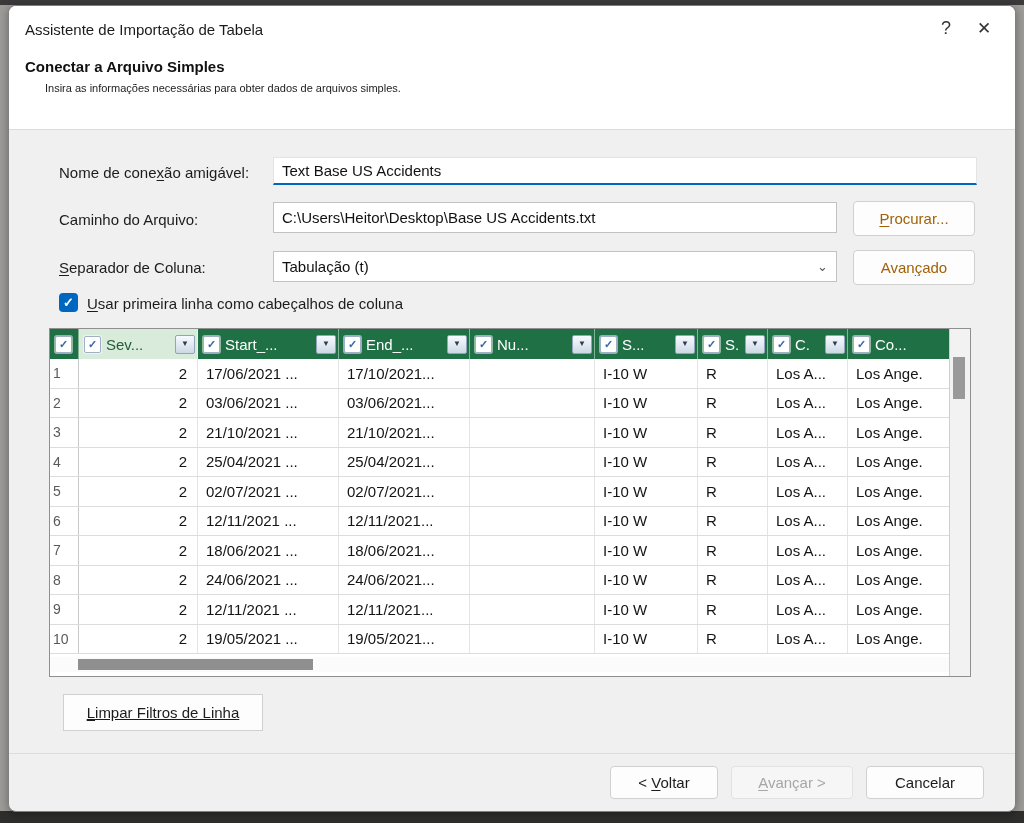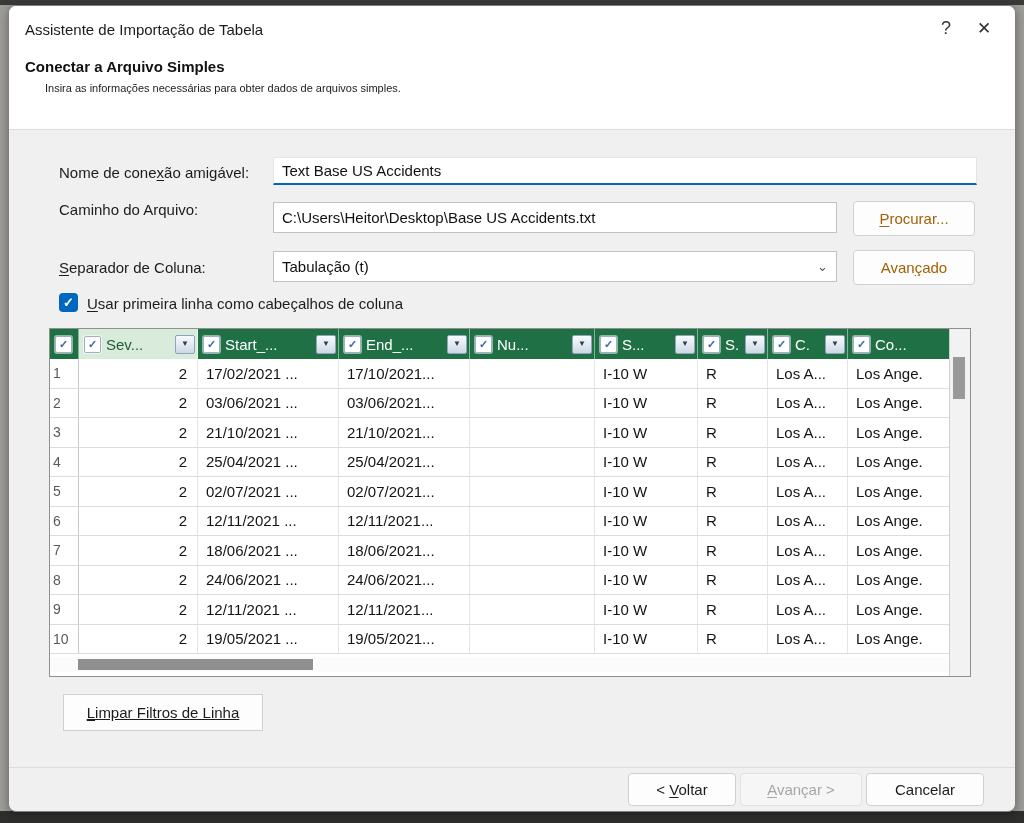--- a/index.html
+++ b/index.html
@@ -63,22 +63,22 @@
   .cw8{width:102px;flex:none;border-right:none;}
   .vscroll{position:absolute;right:0;top:0;bottom:0;width:20px;background:#f2f2f2;border-left:1px solid #cfcfcf;}
   .vthumb{position:absolute;left:3px;top:28px;width:12px;height:42px;background:#999;}
   .hscroll{position:absolute;left:0;top:328px;width:900px;height:15px;background:#fbfbfb;}
   .hthumb{position:absolute;left:28px;top:2px;width:235px;height:11px;background:#8f8f8f;}
 
   .btn-clear{position:absolute;left:54px;top:688px;width:198px;height:35px;background:#fdfdfd;
     border:1px solid #d0d0d0;border-radius:0;font-size:15px;color:#1c1c1c;
     display:flex;align-items:center;justify-content:center;cursor:default;text-decoration:underline;}
 
-  .footer{position:absolute;left:0;bottom:0;width:100%;height:44px;border-top:1px solid #dcdcdc;
-    display:flex;align-items:center;justify-content:flex-end;gap:4px;padding-right:31px;box-sizing:border-box;}
+  .footer{position:absolute;left:0;bottom:0;width:100%;height:58px;border-top:1px solid #dcdcdc;
+    display:flex;align-items:center;justify-content:flex-end;gap:13px;padding-right:31px;box-sizing:border-box;}
   .fbtn{height:33px;background:#fdfdfd;border:1px solid #d0d0d0;border-radius:4px;font-size:15px;
     color:#1c1c1c;display:flex;align-items:center;justify-content:center;cursor:default;box-sizing:border-box;}
   .fbtn.back{width:108px;}
   .fbtn.next{width:122px;background:#f6f6f6;border-color:#e2e2e2;color:#a6a6a6;}
   .fbtn.finish{width:118px;border:1.5px solid #3c78bd;}
   .fbtn.cancel{width:118px;}
 </style>
 </head>
 <body>
 
@@ -90,21 +90,21 @@
     <div class="win-title">Assistente de Importação de Tabela</div>
     <div class="win-help">?</div>
     <div class="win-close">✕</div>
     <div class="head-title">Conectar a Arquivo Simples</div>
     <div class="head-sub">Insira as informações necessárias para obter dados de arquivos simples.</div>
   </div>
 
   <div class="flabel" style="top:158px;"><span>Nome de cone</span><span class="mn">x</span><span>ão amigável:</span></div>
   <input class="txt-input input-friendly" value="Text Base US Accidents" style="">
 
-  <div class="flabel" style="top:195px;text-align:center;">Caminho do Arquivo:</div>
+  <div class="flabel" style="top:205px;text-align:center;">Caminho do Arquivo:</div>
   <input class="txt-input input-path" value="C:\Users\Heitor\Desktop\Base US Accidents.txt" style="">
   <div class="side-btn btn-browse">
       <span><span></span><span class="mn">P</span><span>rocurar...</span></span>
     </div>
 
   <div class="flabel" style="top:253px;"><span></span><span class="mn">S</span><span>eparador de Coluna:</span></div>
   <div class="selectbox">
     <span>Tabulação (t)</span>
     <span class="chev">⌄</span>
   </div>
@@ -157,21 +157,21 @@
         </div>
         <div class="hcell cw8">
           <span class="hcb">✓</span>
           <span class="hlabel">Co...</span>
         </div>
       </div>
     <div class="grid-body">
         <div class="trow">
           <div class="tcell rownum cw0">1</div>
           <div class="tcell cw1 num">2</div>
-          <div class="tcell cw2">17/02/2021 ...</div>
+          <div class="tcell cw2">17/06/2021 ...</div>
           <div class="tcell cw3">17/10/2021...</div>
           <div class="tcell cw4"></div>
           <div class="tcell cw5">I-10 W</div>
           <div class="tcell cw6">R</div>
           <div class="tcell cw7">Los A...</div>
           <div class="tcell cw8">Los Ange.</div>
         </div>
         <div class="trow">
           <div class="tcell rownum cw0">2</div>
           <div class="tcell cw1 num">2</div>

